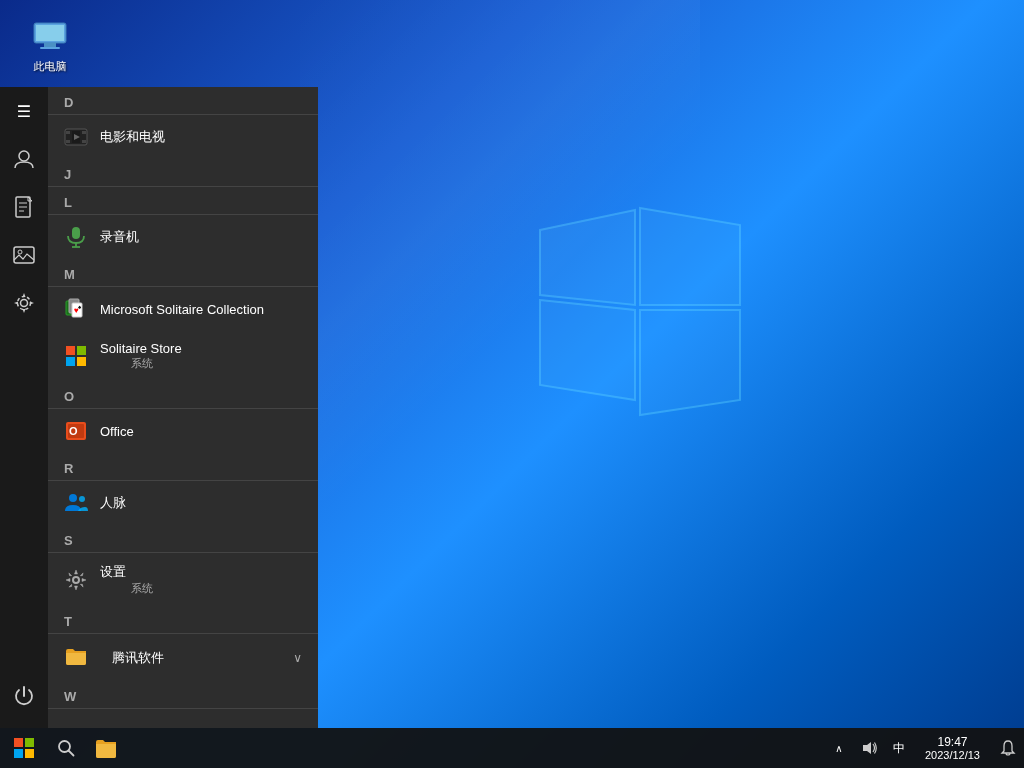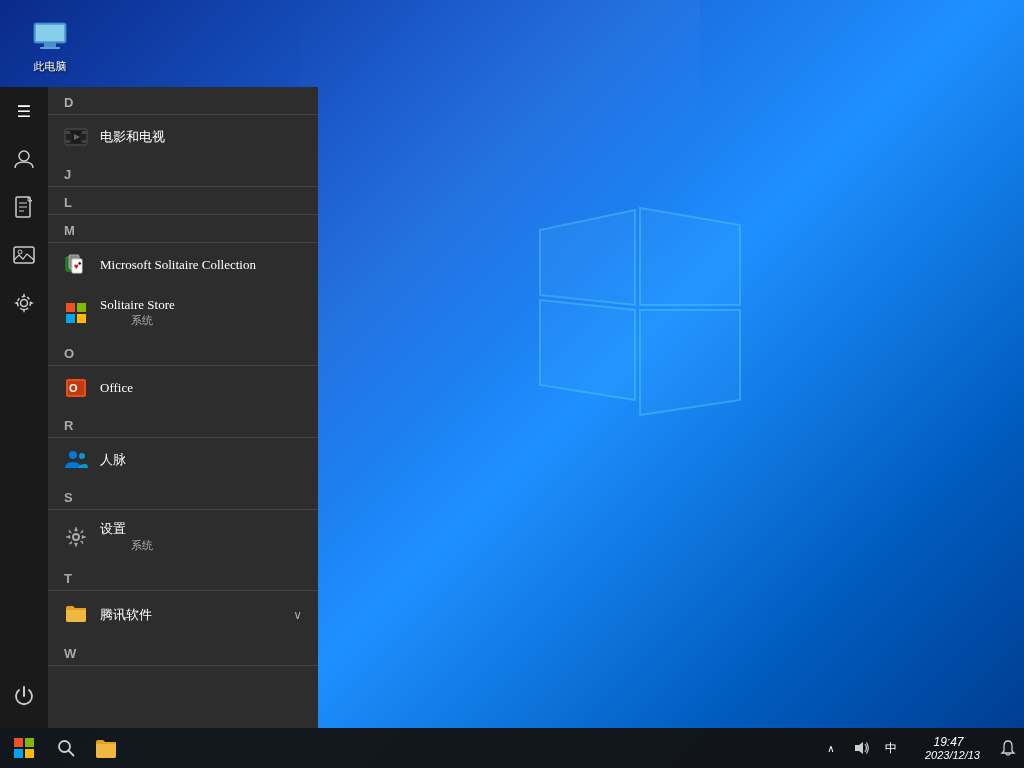--- a/index.html
+++ b/index.html
@@ -116,28 +116,26 @@
 
     #taskbar-time-area {
       display: flex;
       flex-direction: column;
       align-items: center;
       justify-content: center;
       padding: 0 10px;
       height: 40px;
       cursor: pointer;
       color: white;
-      font-style: italic;
     }
     #taskbar-time {
       font-size: 12px;
     }
     #taskbar-date {
       font-size: 11px;
-      margin-left: 8px;
     }
 
     #taskbar-notification {
       width: 32px;
       height: 40px;
       display: flex;
       align-items: center;
       justify-content: center;
       cursor: pointer;
       color: white;
@@ -212,21 +210,20 @@
       width: 24px;
       height: 24px;
       display: flex;
       align-items: center;
       justify-content: center;
       flex-shrink: 0;
     }
     .app-item .app-info {
       display: flex;
       flex-direction: column;
-      font-family: Liberation Serif, serif;
     }
     .app-item .app-name {
       font-size: 13px;
       color: white;
     }
     .app-item .app-sub {
       font-size: 11px;
       color: #aaaaaa;
       margin-left: 31px;
     }
@@ -237,21 +234,21 @@
       padding: 10px 16px;
       cursor: pointer;
       gap: 12px;
       color: white;
       font-size: 13px;
       justify-content: space-between;
     }
     .app-item-folder-left {
       display: flex;
       align-items: center;
-      gap: 12px;
+      gap: 24px;
     }
 
     
     #hamburger-area {
       position: absolute;
       left: 0;
       top: 87px;
       width: 48px;
       height: 48px;
       background: #1a1a1a;
@@ -390,20 +387,33 @@
       </svg>
     </div>
     <div class="app-info">
       <span class="app-name">电影和电视</span>
     </div>
   </div>
 
   <div class="app-section-letter">J</div>
 
   <div class="app-section-letter">L</div>
+  <div class="app-item">
+    <div class="app-icon">
+      <svg width="24" height="24" viewBox="0 0 24 24" xmlns="http://www.w3.org/2000/svg">
+        <rect x="8" y="2" width="8" height="12" rx="4" fill="#4a9e4a"></rect>
+        <path d="M4 11 Q4 18 12 18 Q20 18 20 11" fill="none" stroke="#4a9e4a" stroke-width="1.8"></path>
+        <line x1="12" y1="18" x2="12" y2="22" stroke="#4a9e4a" stroke-width="1.8"></line>
+        <line x1="8" y1="22" x2="16" y2="22" stroke="#4a9e4a" stroke-width="1.8"></line>
+      </svg>
+    </div>
+    <div class="app-info">
+      <span class="app-name">录音机</span>
+    </div>
+  </div>
 
   <div class="app-section-letter">M</div>
   <div class="app-item">
     <div class="app-icon">
       <svg width="24" height="24" viewBox="0 0 24 24" xmlns="http://www.w3.org/2000/svg">
         <rect x="2" y="4" width="10" height="14" rx="1" fill="#1a6e1a" stroke="#2a9e2a" stroke-width="1"></rect>
         <rect x="5" y="2" width="10" height="14" rx="1" fill="#888" stroke="#aaa" stroke-width="1"></rect>
         <rect x="8" y="6" width="10" height="14" rx="1" fill="white" stroke="#ccc" stroke-width="1"></rect>
         <text x="10" y="16" font-size="8" fill="red">♥</text>
         <text x="14" y="12" font-size="6" fill="black">♠</text>

